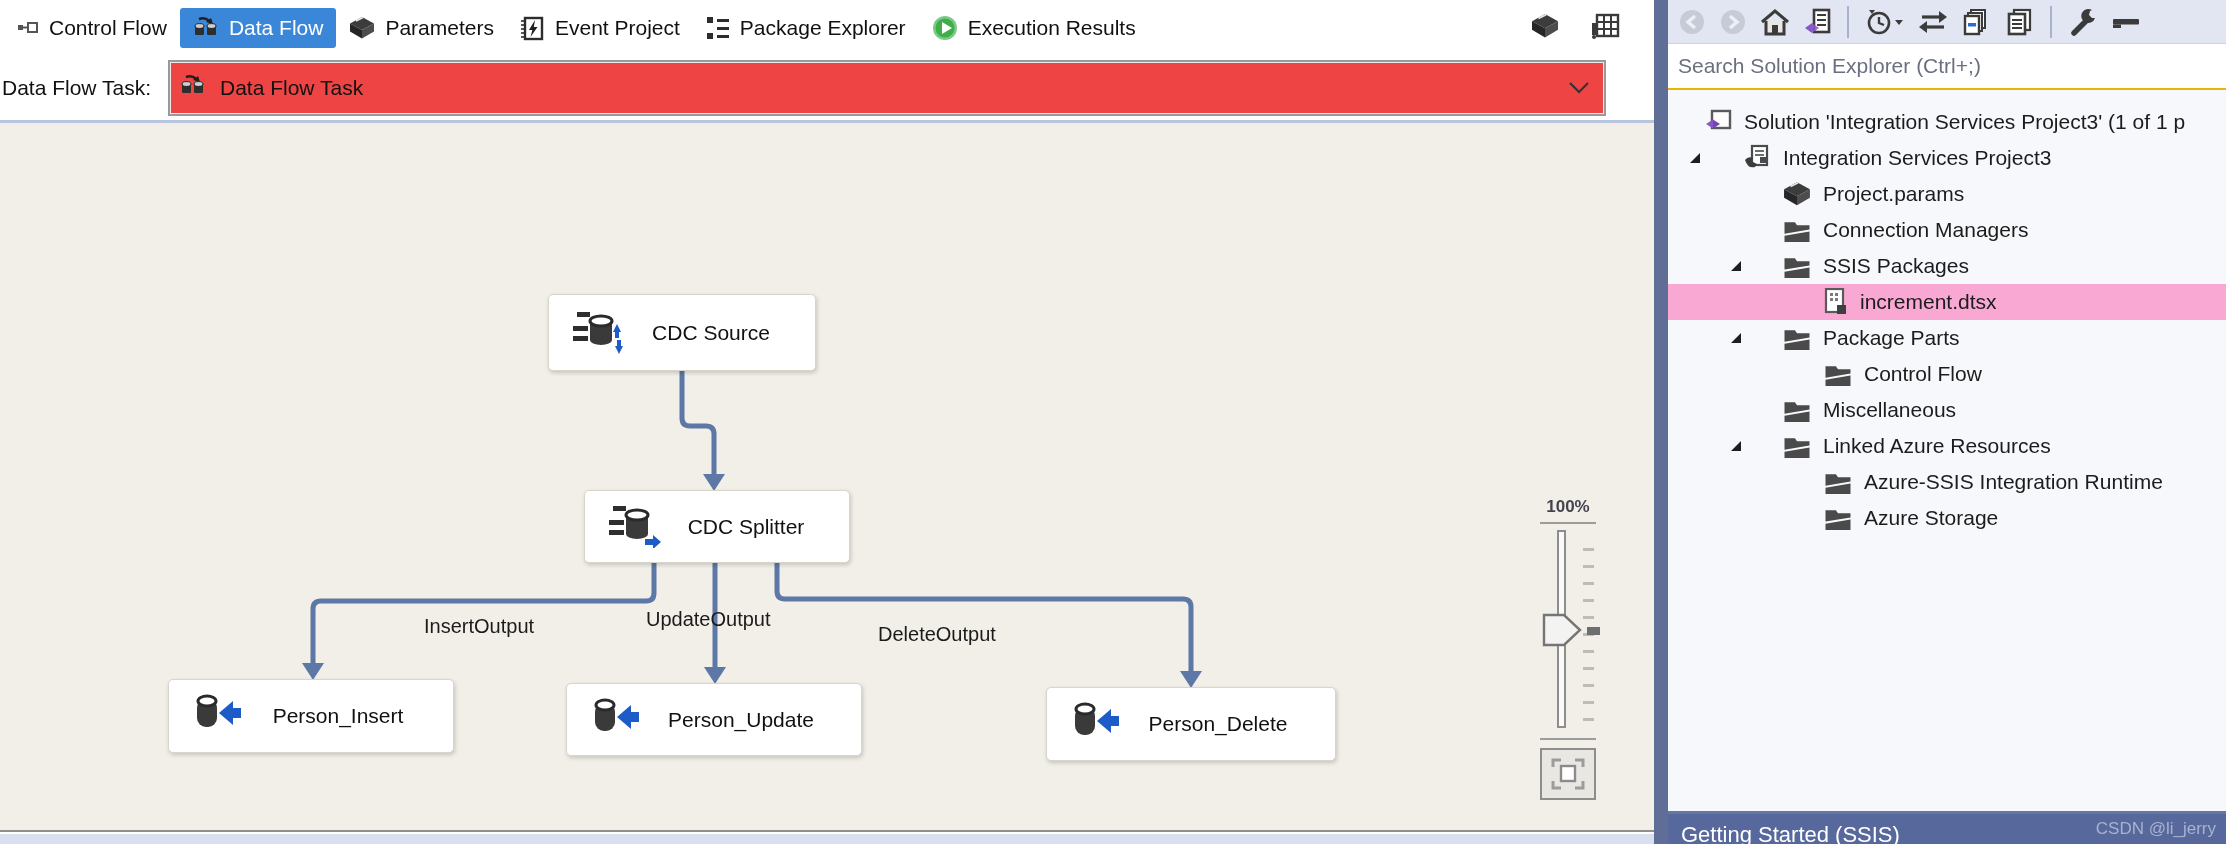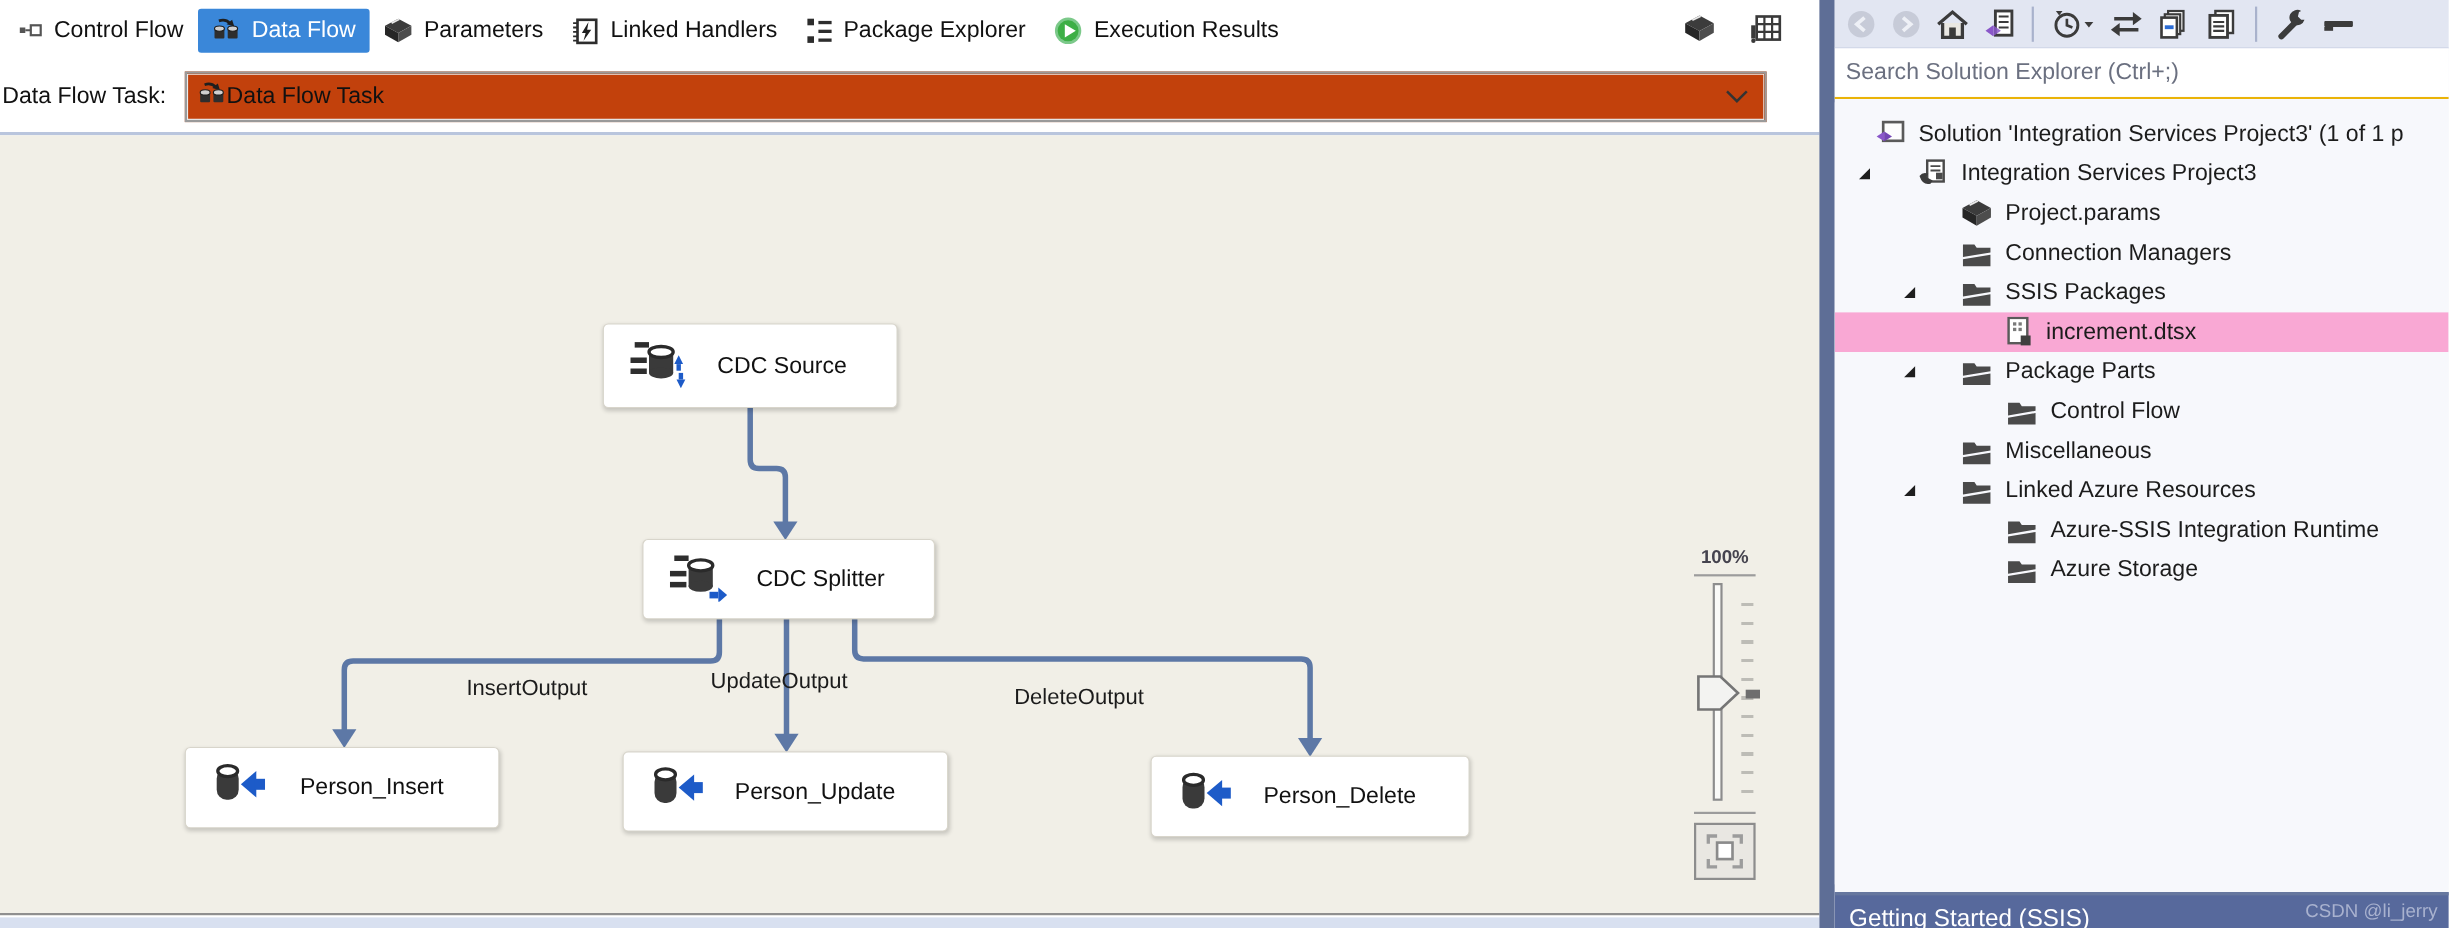--- a/index.html
+++ b/index.html
@@ -11,22 +11,22 @@
 
   .tabstrip { height:56px; background:#fff; display:flex; align-items:center; padding-left:4px; }
   .tab { display:flex; align-items:center; gap:10px; padding:8px 13px; font-size:21px; color:#111;
          border-radius:3px; white-space:nowrap; cursor:default; }
   .tab.active { background:#3a87d9; color:#fff; }
   .tab .ticn { display:flex; align-items:center; }
   .strip-right { margin-left:auto; display:flex; align-items:center; gap:30px; padding-right:34px; }
 
   .taskrow { height:67px; background:#fff; border-bottom:3px solid #b9c5dd; display:flex; align-items:center; }
   .task-label { font-size:21px; color:#111; padding-left:2px; width:168px; }
-  .combo { width:1438px; height:46px; border:2px solid #9a9a9a; background:#c2410c;
-           box-shadow:inset 0 0 0 1px #ececec; display:flex; align-items:center; padding:0 14px 0 10px; }
+  .combo { width:1438px; height:56px; border:2px solid #9a9a9a; background:#ef4444;
+           box-shadow:inset 0 0 0 1px #ececec; display:flex; align-items:center; padding:0 14px 0 10px; gap:14px; }
   .combo-text { font-size:21px; color:#111; }
   .combo-chevron { margin-left:auto; display:flex; }
 
   .canvas { position:absolute; left:0; top:123px; width:1654px; height:709px; background:#f1efe7;
             border-bottom:2px solid #8f8f8f; }
   .bottom-strip { position:absolute; left:0; top:834px; width:1654px; height:10px; background:#d8e0f0; }
 
   .edges { position:absolute; left:0; top:0; width:1654px; height:709px; }
 
   .node { position:absolute; background:#fff; border:1px solid #d8d5cb; border-radius:5px;
@@ -34,21 +34,21 @@
   .node-label { flex:1; text-align:center; font-size:21px; color:#111; }
   .n-src { left:548px; top:171px; width:268px; height:77px; }
   .n-spl { left:584px; top:367px; width:266px; height:73px; }
   .n-ins { left:168px; top:556px; width:286px; height:74px; }
   .n-upd { left:566px; top:560px; width:296px; height:73px; }
   .n-del { left:1046px; top:564px; width:290px; height:74px; }
 
   .edge-label { position:absolute; font-size:20px; color:#1b1b1b; white-space:nowrap; }
   .el-ins { left:424px; top:492px; }
   .el-upd { left:646px; top:485px; }
-  .el-del { left:922px; top:500px; }
+  .el-del { left:878px; top:500px; }
 
   
   .zoomctl { position:absolute; left:1536px; top:374px; width:64px; display:flex; flex-direction:column; align-items:center; }
   .zoom-label { font-size:17px; font-weight:bold; color:#45434e; }
   .zoom-line { width:56px; border-top:2px solid #9c9c9c; margin:5px 0 6px; }
   .zoom-track-wrap { position:relative; width:64px; height:198px; }
   .zoom-track { position:absolute; left:21px; top:0; width:9px; height:198px; background:#fafaf8; border:2px solid #8d8d8d; }
   .zoom-ticks { position:absolute; right:6px; top:4px; width:11px; height:190px;
                 background:repeating-linear-gradient(to bottom, transparent 0 14px, #bdbcb6 14px 17px); }
   .zoom-thumb { position:absolute; left:6px; top:83px; }
@@ -137,21 +137,21 @@
             <g stroke="#2d2d2d" stroke-width="1.6">
               <line x1="1" y1="5" x2="5" y2="5"></line>
               <line x1="1" y1="9" x2="5" y2="9"></line>
               <line x1="1" y1="13" x2="5" y2="13"></line>
               <line x1="1" y1="17" x2="5" y2="17"></line>
               <line x1="1" y1="21" x2="5" y2="21"></line>
             </g>
             <polygon points="15,4 9,14 12.4,14 10.5,21 17.5,11 13.8,11" fill="#1f1f1f"></polygon>
           </svg>
       </span>
-      <span>Linked Handlers</span>
+      <span>Event Project</span>
     </div>
     <div class="tab">
       <span class="ticn">
         <svg width="24" height="24" viewBox="0 0 24 24">
             <rect x="1" y="1" width="6" height="6" fill="#2d2d2d"></rect>
             <rect x="11" y="3" width="12" height="3" fill="#2d2d2d"></rect>
             <rect x="11" y="11" width="12" height="3" fill="#2d2d2d"></rect>
             <rect x="1" y="17" width="6" height="6" fill="#2d2d2d"></rect>
             <rect x="11" y="19" width="12" height="3" fill="#2d2d2d"></rect>
           </svg>

